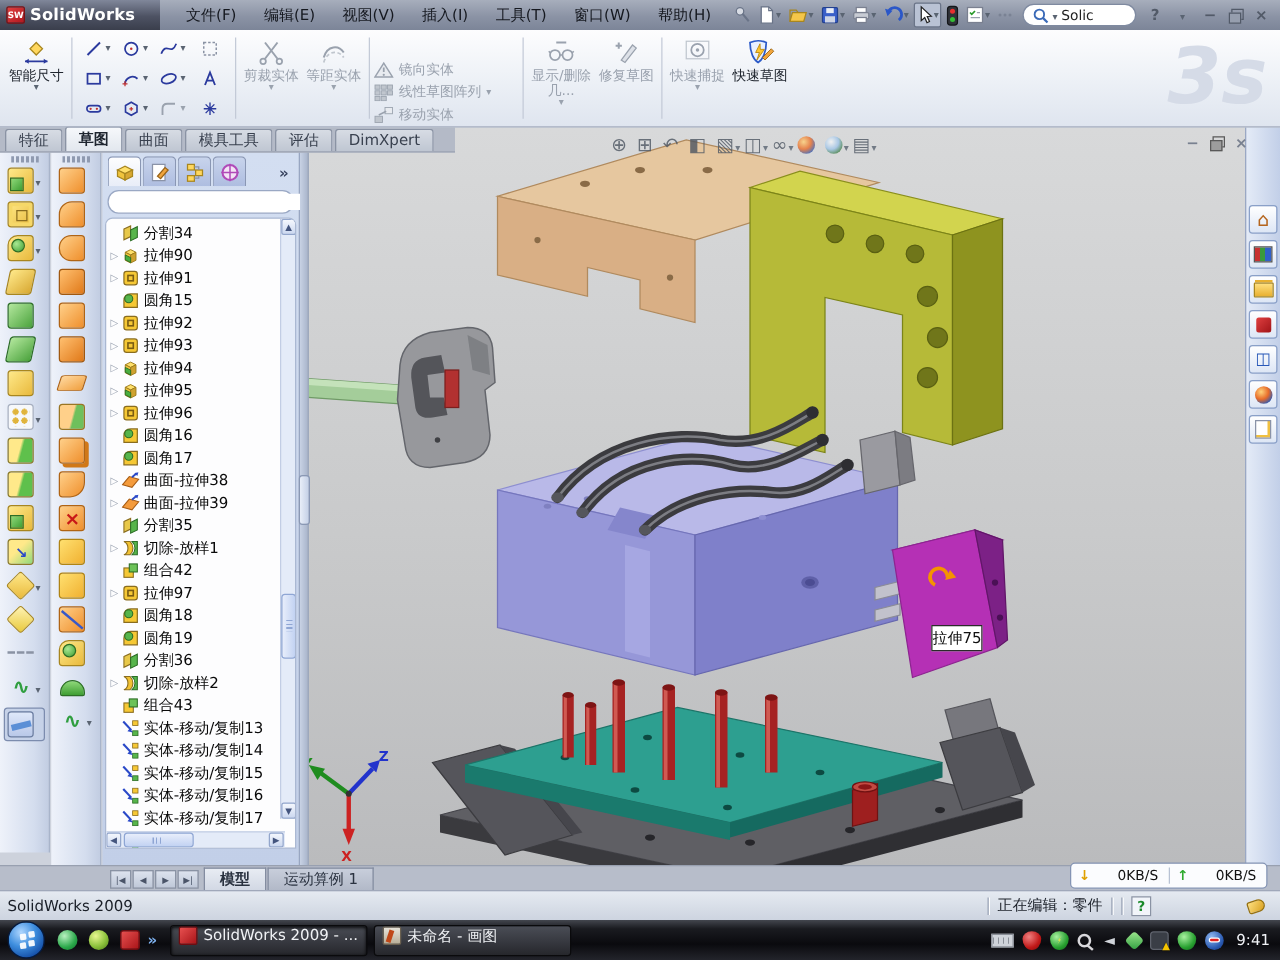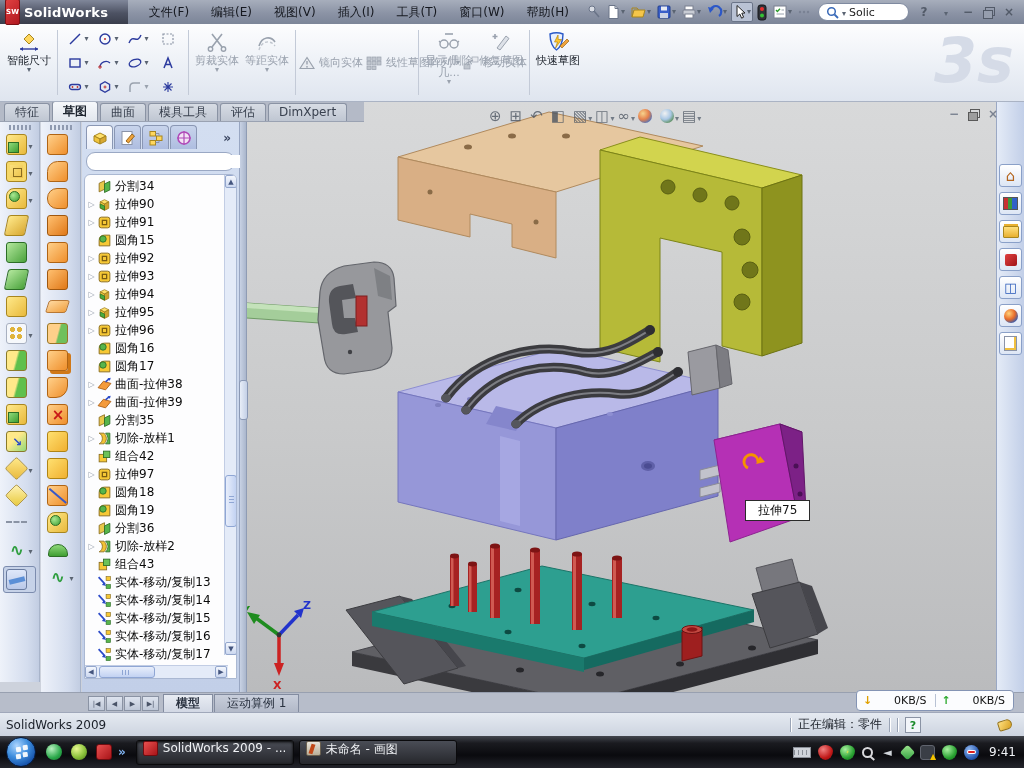--- a/index.html
+++ b/index.html
@@ -5,21 +5,21 @@
 *{margin:0;padding:0;box-sizing:border-box}
 html,body{width:1024px;height:768px;overflow:hidden}
 body{position:relative;font-family:"DejaVu Sans","Liberation Sans",sans-serif;font-size:12px;background:#cdd2dc;-webkit-font-smoothing:antialiased}
 .abs{position:absolute}
 .dd::after{content:"▾";font-size:8px;color:#5a6472;line-height:6px}
 .ddg::after{content:"▾";font-size:8px;color:#9aa2ae;line-height:6px}
 
 
 #titlebar{left:0;top:0;width:1024px;height:24px;background:linear-gradient(180deg,#a7aebc,#8b93a5 55%,#7c8598);display:flex;align-items:center;z-index:30}
 #logo{width:134px;height:24px;background:linear-gradient(180deg,#80879a,#4d5263 55%,#3a3e4c);display:flex;align-items:center;gap:4px;padding-left:5px}
-.swcube{width:15px;height:26px;background:linear-gradient(135deg,#e04040,#b01820);border:1px solid #7c1014;border-radius:2px;color:#fff;font-size:7px;font-weight:bold;display:flex;align-items:center;justify-content:center}
+.swcube{width:15px;height:14px;background:linear-gradient(135deg,#e04040,#b01820);border:1px solid #7c1014;border-radius:2px;color:#fff;font-size:7px;font-weight:bold;display:flex;align-items:center;justify-content:center}
 #logo .appname{color:#fff;font-weight:bold;font-size:13px;letter-spacing:.2px}
 #menubar{display:flex;height:36px;align-items:center;margin-left:10px}
 .menu{padding:0 11px;color:#15181f;font-size:12px;line-height:24px;white-space:nowrap}
 #tbicons{display:flex;align-items:center;gap:3px;margin-left:6px}
 .tbi{display:flex;align-items:center;height:20px;padding:0 1px}
 .tbi svg{display:block}
 .tbsel{background:#b9c2d4;border:1px solid #6a7488;border-radius:2px}
 #searchbox{display:flex;align-items:center;gap:3px;background:#fff;border:1px solid #7f8aa0;border-radius:9px;height:18px;padding:0 7px;margin-left:6px}
 #searchbox input{border:none;outline:none;width:52px;font-size:11px;font-family:inherit;color:#222}
 #winbtns{display:flex;align-items:center;gap:8px;margin-left:8px;margin-right:8px;color:#525a68;font-weight:bold}
@@ -30,39 +30,39 @@
 
 
 #ribbon{left:0;top:24px;width:1024px;height:78px;background:linear-gradient(180deg,#fdfdfe,#ecf0f6 55%,#dfe5ef);border-bottom:1px solid #aab3c4;display:flex;align-items:stretch;padding:2px 0 2px 4px;z-index:20}
 .rsep{width:1px;background:#c3cad7;margin:4px 3px}
 .rbtn{width:50px;display:flex;flex-direction:column;align-items:center;justify-content:flex-start;padding-top:3px;text-align:center;color:#20262f;font-size:11px;line-height:12px}
 .rbtn .ric{height:26px;display:flex;align-items:center}
 .rbtn.dis{color:#9aa2ae}
 .rbtn .lbl{white-space:pre-wrap}
 #entgrid{display:grid;grid-template-columns:repeat(4,30px);grid-auto-rows:24px;align-content:center;margin:0 2px}
 .ent{display:flex;align-items:center;justify-content:center;gap:1px}
-#tricol{width:116px;display:flex;justify-content:space-between;gap:3px}
+#tricol{width:116px;display:flex;flex-direction:column;justify-content:flex-end;gap:3px}
 .trirow{display:flex;align-items:center;gap:4px;color:#9aa2ae;font-size:11px;white-space:nowrap}
 #watermark{right:10px;top:26px;font-size:62px;font-style:italic;font-weight:bold;color:#d5dbe7;z-index:21;line-height:70px;pointer-events:none}
 
 
 #tabsbar{left:0;top:102px;width:364px;height:20px;background:#b4bac7;display:flex;align-items:flex-end;padding-left:4px;z-index:15;border-bottom:1px solid #9aa2b2}
 .ctab{height:18px;line-height:17px;padding:0 10px;font-size:12px;color:#39414f;background:linear-gradient(180deg,#d7dce4,#bfc6d2);border:1px solid #8a93a4;border-bottom:none;border-radius:3px 3px 0 0;margin-right:2px;white-space:nowrap}
 .ctab.active{background:linear-gradient(180deg,#f6f8fb,#e2e7ee);height:20px;line-height:19px;font-weight:bold;color:#1f2630}
 
 
 #viewport{left:247px;top:102px;width:749px;height:590px;background:linear-gradient(180deg,#d8d9da,#c9cacb 55%,#babbbd);z-index:1}
 #modelsvg{position:absolute;left:0;top:0}
 #headsup{left:489px;top:105px;height:22px;display:flex;align-items:center;gap:3px;z-index:10}
 .hu{display:flex;align-items:center;gap:1px;color:#4d5662;opacity:.8;font-size:15px}
 .hu i{font-style:normal;line-height:18px}
 .huball{width:14px;height:14px;border-radius:50%;background:radial-gradient(circle at 35% 32%,#ffd27a,#e86c2a 45%,#2859b8 80%,#1a3c86)}
 .huball2{width:14px;height:14px;border-radius:50%;background:radial-gradient(circle at 35% 32%,#f8f8f8,#9fc4e8 45%,#3a7a3a 80%,#274e27)}
 #vwinbtns{left:949px;top:107px;display:flex;gap:9px;color:#798190;z-index:10;align-items:center}
-#tooltip75{left:745px;top:500px;background:#fff;border:1px solid #2a2a2a;padding:1px 12px;font-size:12px;color:#111;z-index:11;white-space:nowrap}
+#tooltip75{left:745px;top:500px;background:#fff;border:1px solid #2a2a2a;padding:1px 0;font-size:12px;color:#111;z-index:11;white-space:nowrap}
 
 
 .ltcol{top:122px;width:40px;height:560px;background:linear-gradient(90deg,#eef2fa,#d4ddee 70%,#c2cde2);border-right:1px solid #a8b4ca;display:flex;flex-direction:column;align-items:center;z-index:5}
 #ltcol1{left:0}
 #ltcol2{left:41px;height:570px}
 .grip{width:22px;height:5px;margin:3px 0 4px;background:repeating-linear-gradient(90deg,#8f9ab0 0 2px,transparent 2px 4px)}
 .lti{display:flex;align-items:center;justify-content:center;gap:1px;margin-bottom:6px}
 .lico{width:21px;height:21px;border-radius:3px;position:relative}
 .lt-y{background:linear-gradient(135deg,#ffe98a,#e8b93c);border:1px solid #a8861f}
 .lt-yg{background:linear-gradient(135deg,#ffe98a,#e8b93c);border:1px solid #a8861f}
@@ -486,20 +486,30 @@
   <div class="rbtn dis">
     <span class="ric">
         <svg class="svggl" width="24" height="24">
           <path d="M8 18 L17 6 L20 8.5 L11 20 Z" fill="#dde1e8" stroke="#9aa2ae"></path>
           <path d="M6 4 v5 M3.5 6.5 h5" stroke="#9aa2ae" stroke-width="1.6"></path>
         </svg>
       </span>
     <span class="lbl">修复草图</span>
   </div>
   <div class="rsep"></div>
+  <div class="rbtn dis ddg">
+    <span class="ric">
+        <svg class="svggl" width="24" height="24">
+          <rect x="3" y="3" width="18" height="14" fill="none" stroke="#c0c6ce"></rect>
+          <circle cx="12" cy="10" r="5" fill="none" stroke="#9aa2ae" stroke-width="1.4"></circle>
+          <circle cx="12" cy="10" r="1.4" fill="#9aa2ae"></circle>
+        </svg>
+      </span>
+    <span class="lbl">快速捕捉</span>
+  </div>
   <div class="rbtn">
     <span class="ric">
         <svg class="svggl" width="24" height="24">
           <path d="M4 4 C9 2 12 2 17 4 C17 12 14 18 10.5 20 C7 18 4 12 4 4 Z" fill="#e8f0ff" stroke="#2b5ac8" stroke-width="1.4"></path>
           <path d="M12 5 L8.5 12 H11.5 L9.5 18 L15.5 9.5 H12.2 Z" fill="#ffc62e" stroke="#b8860b" stroke-width=".7"></path>
           <path d="M14 16 L21 9 L23 11 L16 18 Z" fill="#f0a43c" stroke="#996515" stroke-width=".7"></path>
         </svg>
       </span>
     <span class="lbl">快速草图</span>
   </div>

